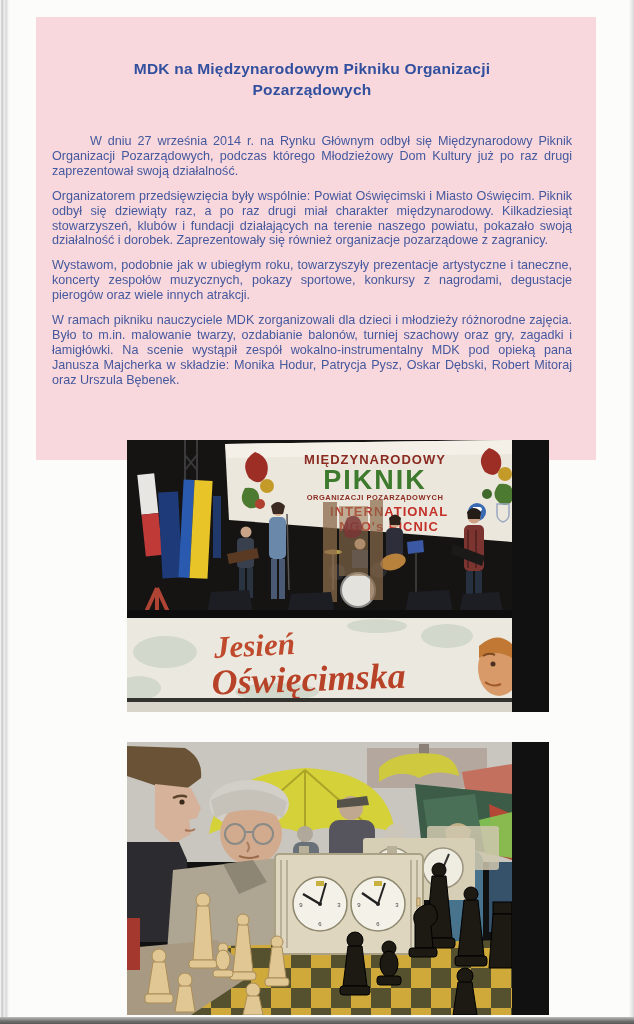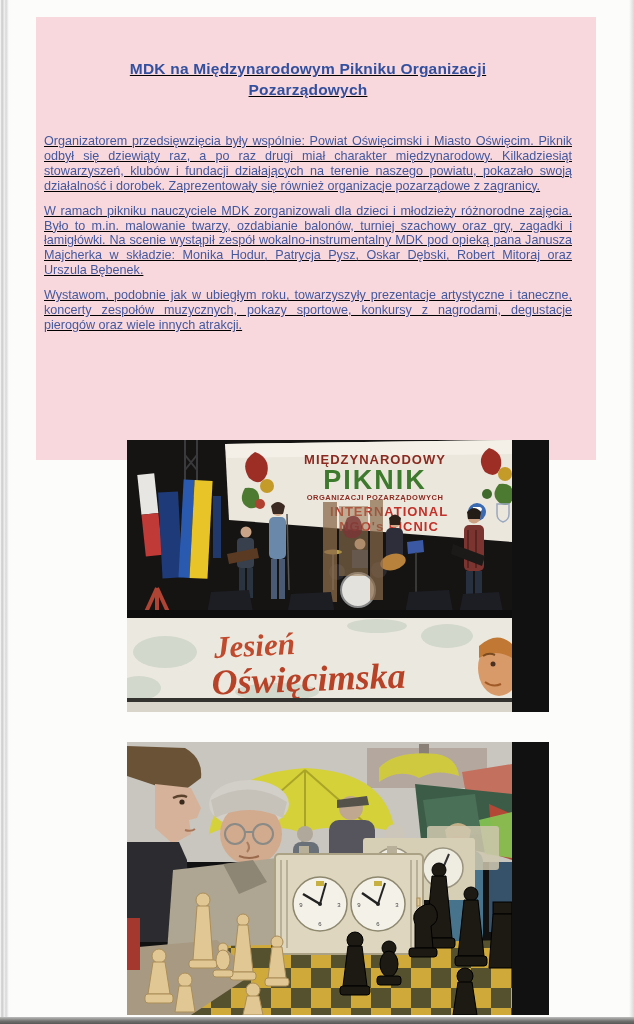--- a/index.html
+++ b/index.html
@@ -17,22 +17,21 @@
     background:linear-gradient(270deg,#d9d9d9 0%,#fcfcfa 100%);
   }
   .scan-edge-bottom{
     position:absolute;left:0;bottom:0;width:634px;height:7px;
     background:linear-gradient(180deg,#bdbdbd 0%,#6f6f6d 60%,#585856 100%);
   }
   .article-box{
     position:absolute;left:36px;top:17px;width:560px;height:443px;
     background:#f8d8dc;
     box-sizing:border-box;
-    padding:41px 24px 0 8px;
-    text-decoration:underline;
+    padding:41px 24px 0 16px;
   }
   .article-title{
     margin:0 auto 0 auto;max-width:440px;
     text-align:center;
     color:#33509f;
     font-size:15.5px;font-weight:bold;line-height:21px;
     letter-spacing:.2px;
   }
   .article-text{margin-top:34px;}
   .article-text p{
@@ -50,23 +49,24 @@
 </head>
 <body>
 
 <div class="scan-edge-left"></div>
 <div class="scan-edge-right"></div>
 <div class="scan-edge-bottom"></div>
 
 <div class="article-box">
   <h1 class="article-title">MDK na Międzynarodowym Pikniku Organizacji Pozarządowych</h1>
   <div class="article-text">
+    <p class="indent">W dniu 27 września 2014 r. na Rynku Głównym odbył się Międzynarodowy Piknik Organizacji Pozarządowych, podczas którego Młodzieżowy Dom Kultury już po raz drugi zaprezentował swoją działalność.</p>
     <p>Organizatorem przedsięwzięcia były wspólnie: Powiat Oświęcimski i Miasto Oświęcim. Piknik odbył się dziewiąty raz, a po raz drugi miał charakter międzynarodowy. Kilkadziesiąt stowarzyszeń, klubów i fundacji działających na terenie naszego powiatu, pokazało swoją działalność i dorobek. Zaprezentowały się również organizacje pozarządowe z zagranicy.</p>
+    <p>Wystawom, podobnie jak w ubiegłym roku, towarzyszyły prezentacje artystyczne i taneczne, koncerty zespołów muzycznych, pokazy sportowe, konkursy z nagrodami, degustacje pierogów oraz wiele innych atrakcji.</p>
     <p>W ramach pikniku nauczyciele MDK zorganizowali dla dzieci i młodzieży różnorodne zajęcia. Było to m.in. malowanie twarzy, ozdabianie balonów, turniej szachowy oraz gry, zagadki i łamigłówki. Na scenie wystąpił zespół wokalno-instrumentalny MDK pod opieką pana Janusza Majcherka w składzie: Monika Hodur, Patrycja Pysz, Oskar Dębski, Robert Mitoraj oraz Urszula Bębenek.</p>
-    <p>Wystawom, podobnie jak w ubiegłym roku, towarzyszyły prezentacje artystyczne i taneczne, koncerty zespołów muzycznych, pokazy sportowe, konkursy z nagrodami, degustacje pierogów oraz wiele innych atrakcji.</p>
   </div>
 </div>
 
 <div class="photo photo-concert">
 <svg width="385" height="272" viewBox="0 0 385 272">
 
   <rect x="0" y="0" width="385" height="182" fill="#151413"></rect>
 
   <g stroke="#3a3a3c" stroke-width="2">
     <line x1="58" y1="0" x2="58" y2="90"></line>

